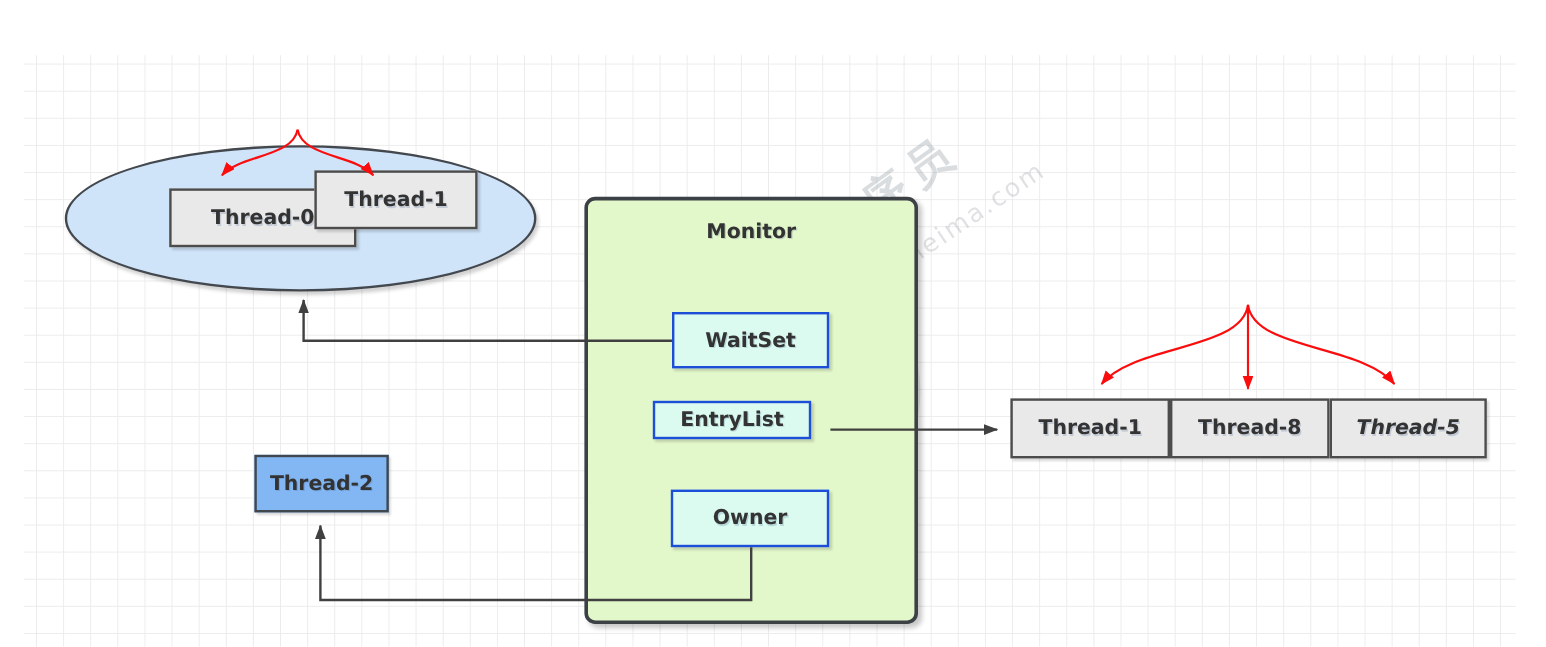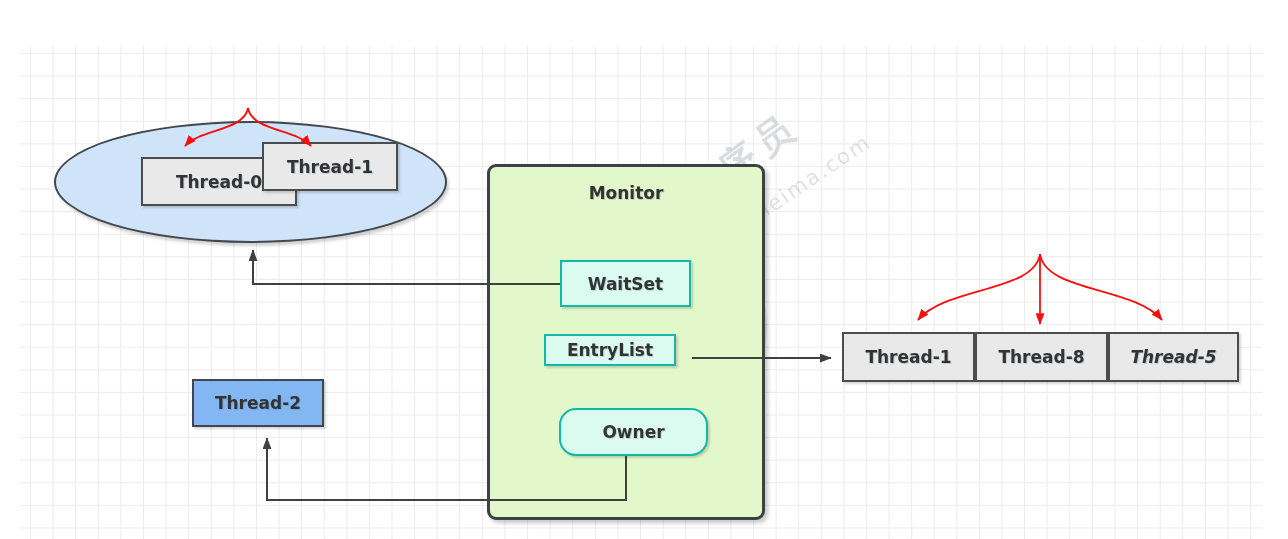--- a/index.html
+++ b/index.html
@@ -69,25 +69,25 @@
     box-sizing:border-box;
     box-shadow:3px 3px 4px rgba(0,0,0,.22);
   }
   .monitor-title{
     position:absolute;left:487px;top:183px;width:278px;
     text-align:center;
     font-family:"DejaVu Sans","Liberation Sans",sans-serif;
     font-weight:700;font-size:17px;color:var(--text-color);
     text-shadow:1px 1px 0 rgba(60,90,140,.22);
   }
-  .mbox{background:var(--field-fill);border:2px solid #14b8a6;text-align:right;}
+  .mbox{background:var(--field-fill);border:2px solid #1d4ed8;text-align:right;}
   .waitset{left:560px;top:260px;width:131px;height:47px;}
   .entrylist{left:544px;top:334px;width:132px;height:32px;}
-  .ownerbox{left:559px;top:408px;width:149px;height:48px;border-radius:17px;}
-  .thread2{left:192px;top:379px;width:132px;height:48px;background:var(--owner-thread-fill);border:2px solid #40474f;}
+  .ownerbox{left:559px;top:408px;width:132px;height:48px;}
+  .thread2{left:212px;top:379px;width:112px;height:48px;background:var(--owner-thread-fill);border:2px solid #40474f;}
   .arrow-layer{position:absolute;left:0;top:0;width:1288px;height:539px;pointer-events:none;}
   .watermark{position:absolute;left:0;top:0;width:1288px;height:539px;pointer-events:none;}
   .wm-circle{
     position:absolute;left:545px;top:215px;width:200px;height:200px;
     border:11px solid rgba(150,156,162,.20);border-radius:50%;
   }
   .wm-brand{
     position:absolute;left:587px;top:135px;width:310px;
     transform:rotate(-36deg);
     font-family:"DejaVu Sans","Liberation Sans",sans-serif;

